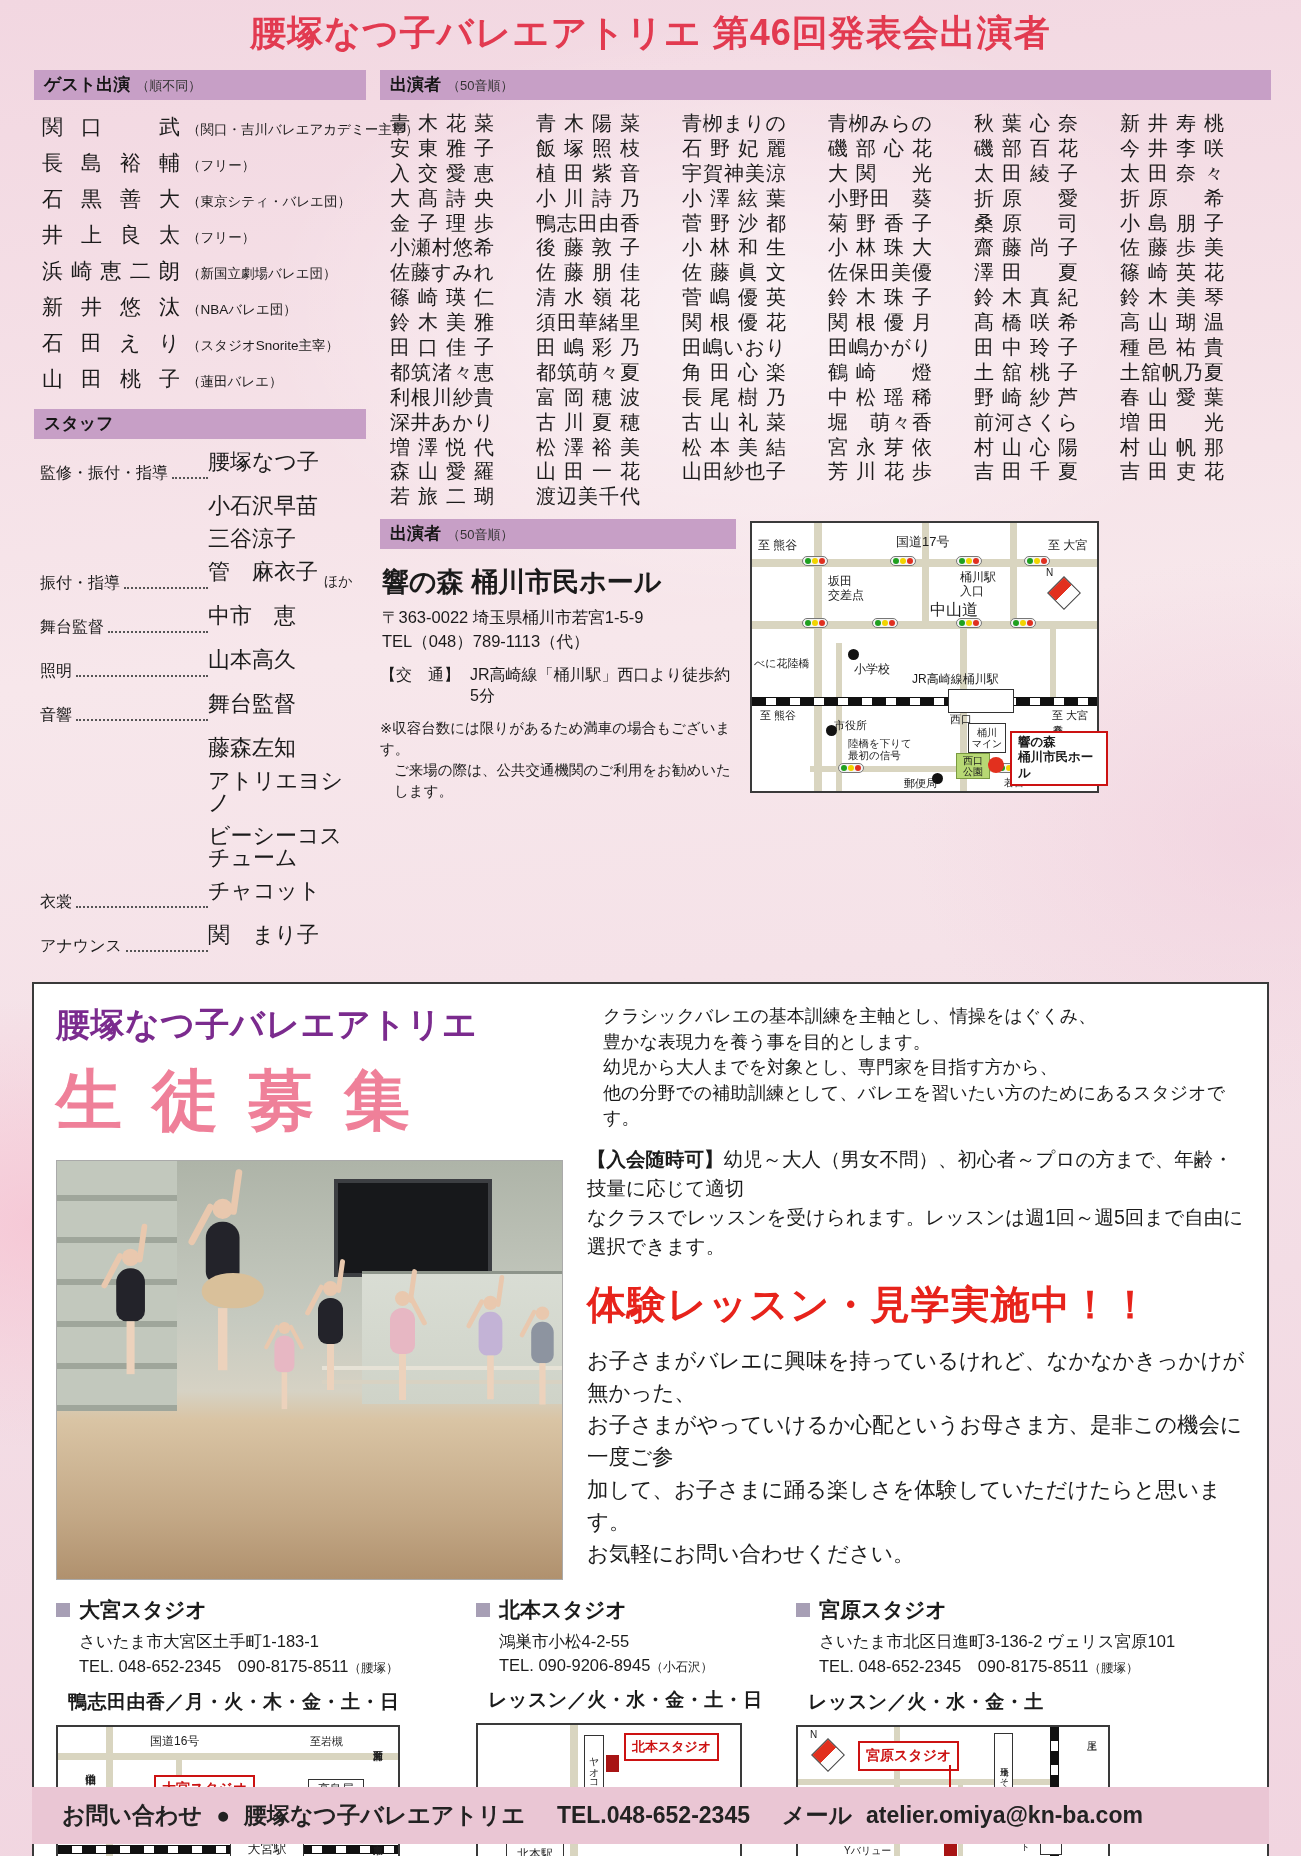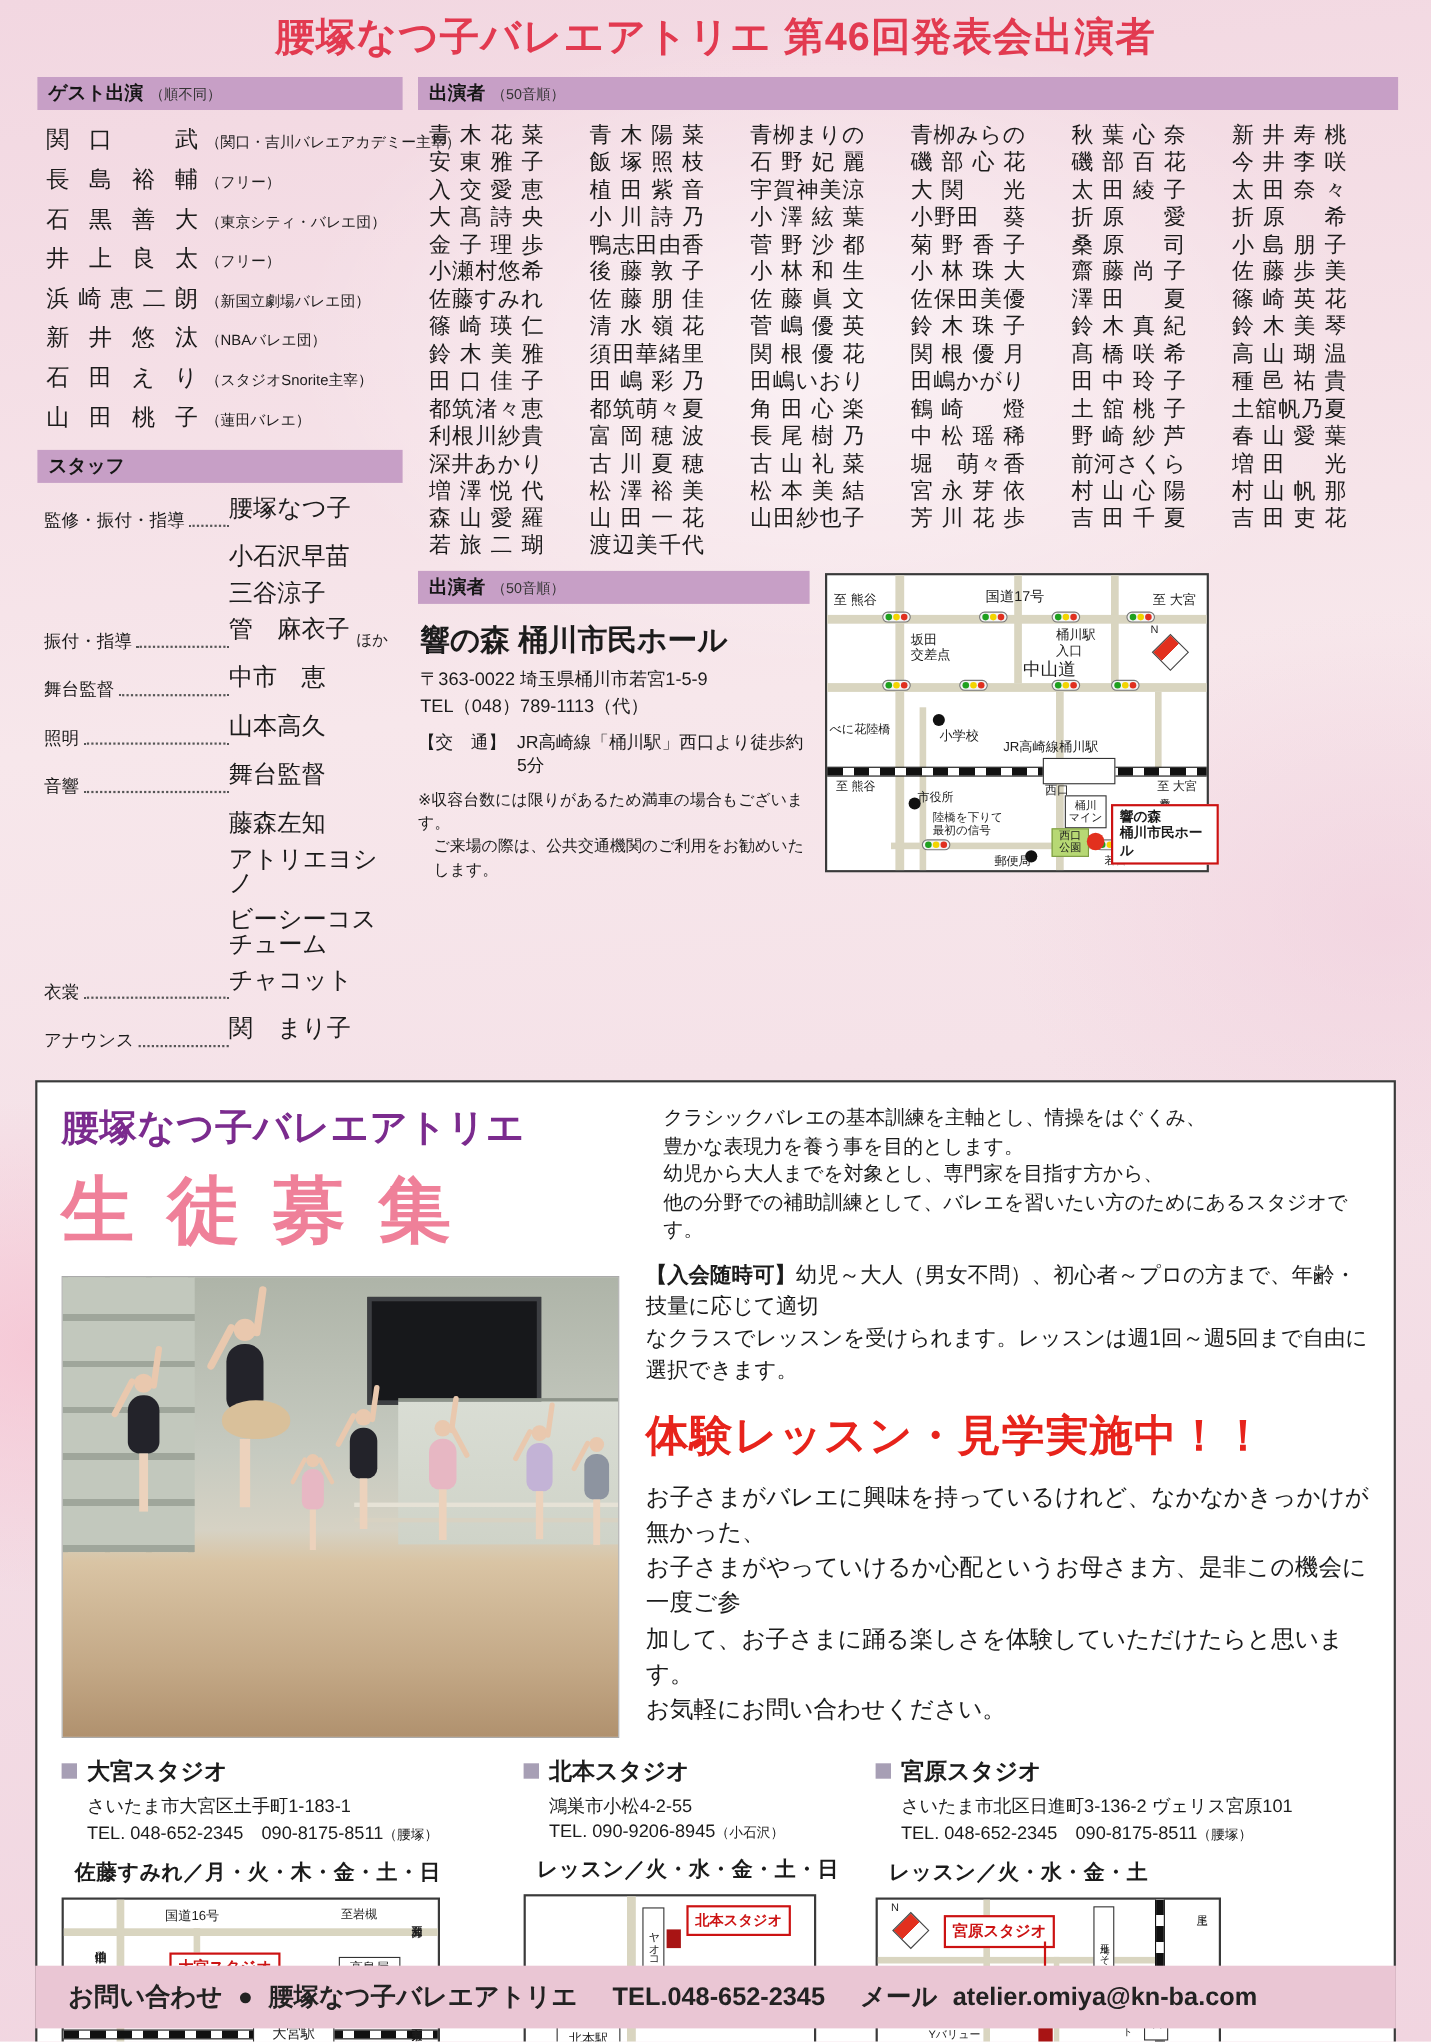--- a/index.html
+++ b/index.html
@@ -571,21 +571,21 @@
 
     <div class="studios">
 
       <div class="studio1">
         <div class="studio-h">
             <span class="sq"></span>
             <span>大宮スタジオ</span>
           </div>
         <div class="studio-addr">さいたま市大宮区土手町1-183-1</div>
         <div class="studio-tel"><span>TEL. 048-652-2345　090-8175-8511</span><span class="tel-note">（腰塚）</span></div>
-        <div class="lesson">佐藤すみれ／月・火・木・金・土・日</div>
+        <div class="lesson">鴨志田由香／月・火・木・金・土・日</div>
         <div class="map-frame smap" style="width:340px;height:172px;">
           <i class="road" style="left:0;top:26px;width:340px;height:7px;"></i>
           <i class="road" style="left:48px;top:0;width:7px;height:172px;"></i>
           <i class="road" style="left:48px;top:76px;width:292px;height:6px;"></i>
           <i class="road" style="left:118px;top:26px;width:6px;height:56px;"></i>
           <i class="rail-h" style="left:0;top:118px;width:340px;"></i>
           <span class="mlabel" style="left:92px;top:8px;">国道16号</span>
           <span class="mlabel" style="left:252px;top:8px;font-size:11px;">至岩槻</span>
           <span class="mlabel v" style="left:26px;top:38px;font-size:11px;">旧中仙道</span>
           <span class="mlabel" style="left:4px;top:88px;font-size:9.5px;">JA共済

